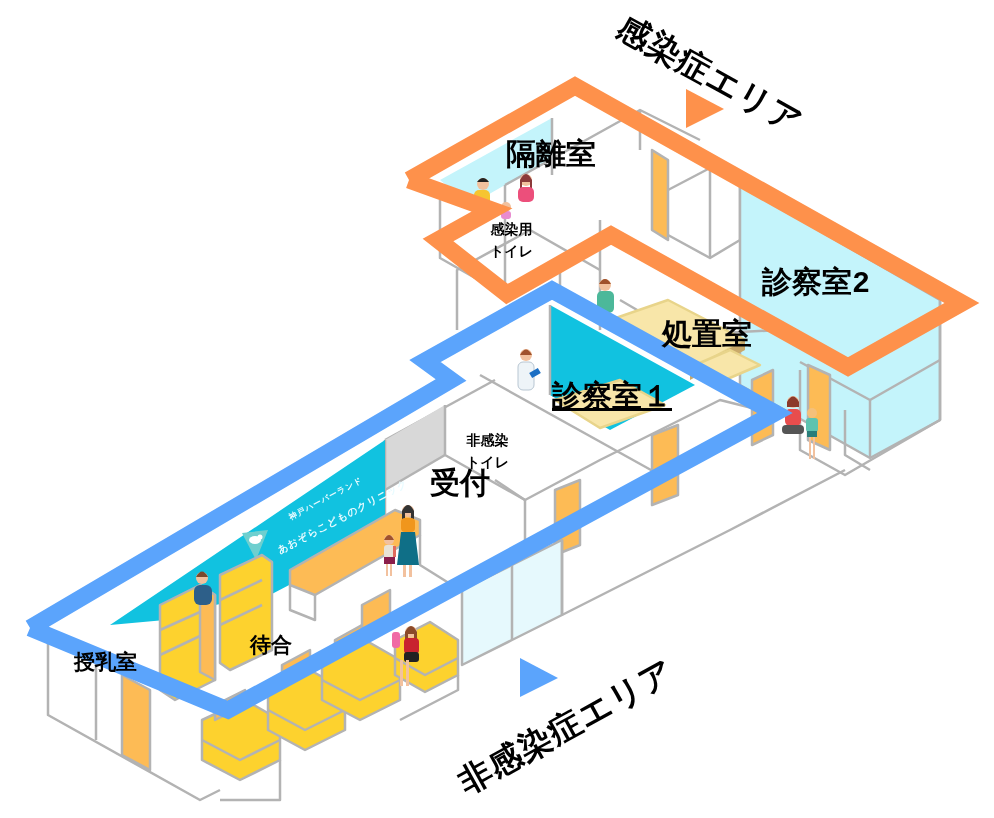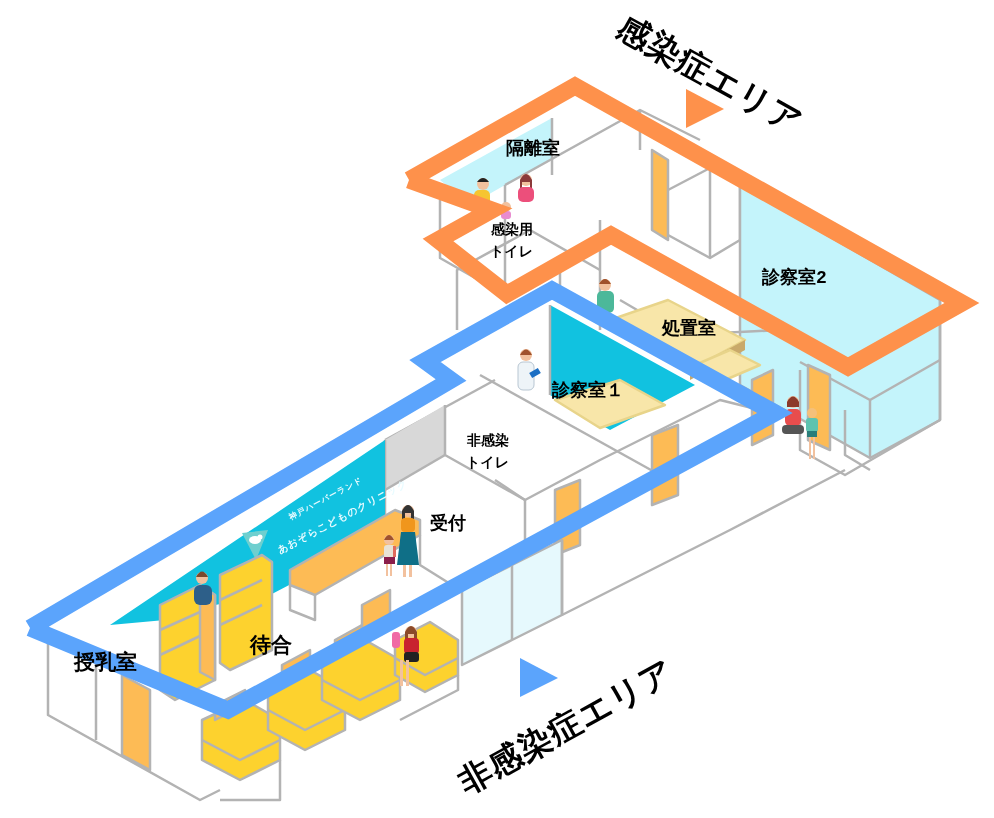--- a/index.html
+++ b/index.html
@@ -1,23 +1,23 @@
 <!DOCTYPE html>
 <html><head>
 <meta charset="utf-8">
 <style>
   html, body { margin: 0; padding: 0; background: #ffffff; }
   body { width: 994px; height: 818px; overflow: hidden; position: relative;
          font-family: "DejaVu Sans", "Liberation Sans", sans-serif; }
   #stage { position: absolute; left: 0; top: 0; width: 994px; height: 818px; }
   .lbl { position: absolute; font-weight: bold; color: #000; white-space: nowrap;
          font-family: "DejaVu Sans", sans-serif; line-height: 1; }
-  .room-lg { font-size: 18px; text-align: center; }
+  .room-lg { font-size: 30px; text-align: center; }
   .room-md { font-size: 21px; }
-  .room-sm { font-size: 14px; text-align: right; line-height: 1.55; }
+  .room-sm { font-size: 14px; text-align: center; line-height: 1.55; }
   .area { font-size: 33px; font-weight: bold; letter-spacing: 1px; }
   .sign { position: absolute; color: #e8fbff; font-size: 10px; font-weight: bold;
           transform-origin: left top; white-space: nowrap; letter-spacing: 1px; }
 </style>
 </head>
 <body>
 
 <div id="stage">
 <svg width="994" height="818" viewBox="0 0 994 818" xmlns="http://www.w3.org/2000/svg">
   <g fill="none" stroke="#b3b3b3" stroke-width="2.5" stroke-linejoin="round">
@@ -222,25 +222,25 @@
 <div class="lbl area" style="left:453px; top:770px; transform-origin:left top; transform:rotate(-29deg);">非感染症エリア</div>
 
 
 <div class="lbl room-lg" style="left:506px; top:139px;">隔離室</div>
 <div class="lbl room-sm" style="left:490px; top:219px;">
   <div>感染用</div>
   <div>トイレ</div>
 </div>
 <div class="lbl room-lg" style="left:762px; top:269px;font-family:Liberation Mono, monospace;">診察室2</div>
 <div class="lbl room-lg" style="left:662px; top:319px;">処置室</div>
-<div class="lbl room-lg" style="left:552px; top:381px;">診察室１</div>
+<div class="lbl room-lg" style="left:552px; top:381px;text-decoration:underline;">診察室１</div>
 <div class="lbl room-sm" style="left:466px; top:430px;">
   <div>非感染</div>
   <div>トイレ</div>
 </div>
-<div class="lbl room-lg" style="left:430px; top:514px;">受付</div>
+<div class="lbl room-lg" style="left:430px; top:468px;">受付</div>
 <div class="lbl room-md" style="left:74px; top:652px;">授乳室</div>
 <div class="lbl room-md" style="left:250px; top:635px;text-align:right;">待合</div>
 
 
 <div class="sign" style="left:287px; top:513px; font-size:8px; transform:rotate(-28deg);">神戸ハーバーランド</div>
 <div class="sign" style="left:275px; top:545px; transform:rotate(-28deg);">あおぞらこどものクリニック</div>
 </div>
 
 </body></html>

